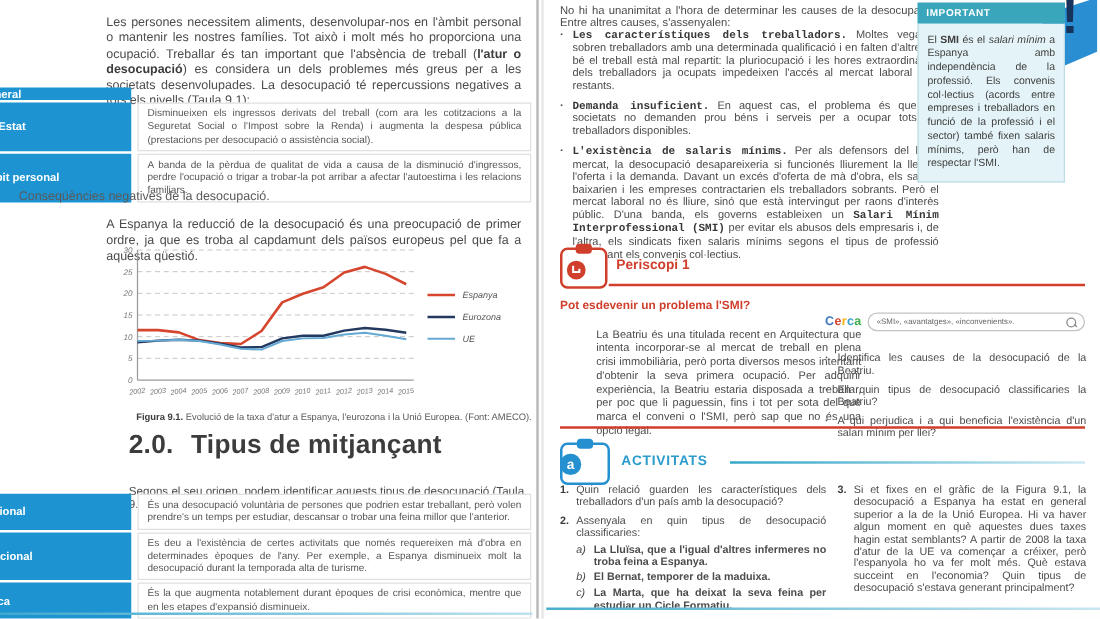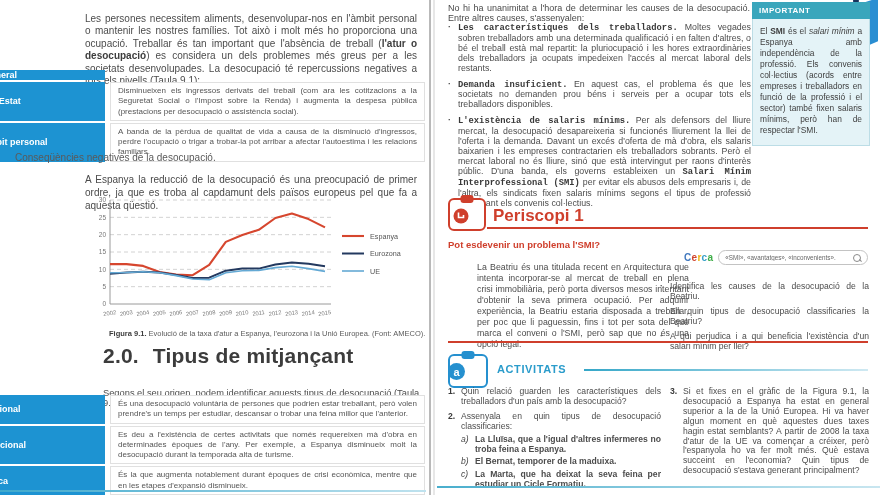--- a/index.html
+++ b/index.html
@@ -20,56 +20,56 @@
   .trow{display:flex;margin-bottom:2px;align-items:stretch;}
   .tab{flex:0 0 105px;background:#1d93d2;color:#fff;font-weight:bold;font-size:9px;
        display:flex;align-items:center;overflow:hidden;margin-right:5px;}
   .tab span{white-space:nowrap;}
   .tcell{flex:1;border:1px solid #e0e0e0;background:#fff;font-size:8px;line-height:10.3px;
          padding:3px 7px;text-align:justify;color:#555;}
   .table1{top:70px;width:425px;}
   .table2{top:395px;width:425px;}
   .caption1{position:absolute;left:15px;top:152px;font-size:10px;color:#5a5a5a;}
   .para-spain{position:absolute;left:85px;top:163px;width:332px;font-size:10px;line-height:13px;text-align:justify;}
-  .chart-wrap{position:absolute;left:80px;top:194px;width:348px;height:132px;}
+  .chart-wrap{position:absolute;left:80px;top:194px;width:348px;height:132px;font-style:italic;}
   .fig-caption{position:absolute;left:85px;top:329px;font-size:7.5px;color:#5a5a5a;}
   .fig-caption b{color:#3d3d3d;padding-left:24px;}
   .section-heading{position:absolute;left:103px;top:344px;font-size:21px;font-weight:bold;color:#3c3c3c;letter-spacing:0.2px;}
   .section-heading .num{margin-right:14px;}
   .para-types{position:absolute;left:103px;top:379px;width:330px;font-size:9.3px;color:#4c4c4c;}
   .bottom-rule-left{position:absolute;left:0;top:490px;width:426px;height:2px;
        background:linear-gradient(to right,#3fa9cd,#bfe2ee);}
 
   
   .rp-intro{position:absolute;left:11px;top:-6px;width:302px;font-size:9px;line-height:10px;text-align:justify;}
   .rp-bullets{position:absolute;left:11px;top:23px;width:303px;}
   .bullet{display:flex;margin-bottom:6px;}
   .bullet .mark{flex:0 0 10px;font-weight:bold;color:#4a4a4a;font-size:9px;line-height:9.9px;}
   .bullet .btxt{flex:1;font-size:8.8px;line-height:9.9px;text-align:justify;color:#4c4c4c;}
   .bullet .btxt b{color:#383838;font-family:Liberation Mono, monospace;}
 
-  .important-box{position:absolute;left:315px;top:2px;width:118px;}
+  .important-box{position:absolute;left:297px;top:2px;width:118px;}
   .imp-header{background:#3aa6bc;color:#fff;font-size:8px;font-weight:bold;letter-spacing:0.5px;
        padding:4px 7px;}
   .imp-body{background:#e4f3f7;border:1px solid #bcdde6;border-top:none;padding:7px 7px 9px 7px;
        font-size:8.4px;line-height:11px;color:#3e3e3e;text-align:justify;}
   .ribbon-shape{position:absolute;left:396px;top:-2px;width:45px;height:60px;background:#2a8ed2;
        clip-path:polygon(0 24%,100% 0,100% 72%,13% 100%);}
   .ribbon-exclaim{position:absolute;left:412px;top:-12px;font-size:42px;font-weight:bold;color:#17335c;}
 
   .peri-icon{position:absolute;left:11px;top:198px;width:34px;height:29px;border:2.5px solid #cf3f2c;border-radius:6px;background:#fff;}
   .clip-top{position:absolute;top:-5px;left:50%;transform:translateX(-50%);width:13px;height:8px;border-radius:3px;}
   .peri-icon .clip-top{background:#cf3f2c;}
   .peri-circle{position:absolute;left:3px;top:8px;}
-  .peri-title{position:absolute;left:56px;top:206px;font-size:17px;font-weight:bold;color:#cf3f2c;}
+  .peri-title{position:absolute;left:56px;top:206px;font-size:11px;font-weight:bold;color:#cf3f2c;}
   .peri-rule{position:absolute;left:50px;top:227px;width:381px;height:2px;background:#cf3f2c;}
   .peri-question{position:absolute;left:11px;top:239px;font-size:9.5px;font-weight:bold;color:#cf3f2c;}
   .peri-body{position:absolute;left:11px;top:253px;width:212px;font-size:8.8px;line-height:11.1px;text-align:justify;color:#4c4c4c;margin-left:29px;}
   .search-bar{position:absolute;left:223px;top:250px;width:208px;display:flex;align-items:center;}
-  .cerca-label{font-size:10px;font-weight:bold;margin-right:5px;letter-spacing:0.3px;margin-left:24px;}
+  .cerca-label{font-size:10px;font-weight:bold;margin-right:5px;letter-spacing:0.3px;}
   .search-input{flex:1;border:1px solid #c3c3c3;border-radius:8px;background:#fff;height:13px;
        display:flex;align-items:center;padding:0 6px;font-size:6.3px;color:#666;}
   .search-input .val{flex:1;white-space:nowrap;overflow:hidden;}
   .lens{position:relative;width:6px;height:6px;border:1px solid #8a8a8a;border-radius:50%;flex:0 0 6px;}
   .lens:after{content:"";position:absolute;left:4.5px;top:5px;width:3px;height:1px;background:#8a8a8a;transform:rotate(45deg);}
   .peri-tasks{position:absolute;left:223px;top:281px;width:209px;}
   .ptask{display:flex;margin-bottom:4px;}
   .ptask .mark{flex:0 0 10px;font-weight:bold;font-size:8.6px;line-height:10.4px;}
   .ptask .btxt{flex:1;font-size:8.6px;line-height:10.4px;text-align:justify;color:#4c4c4c;}
   .peri-bottom-rule{position:absolute;left:11px;top:341px;width:420px;height:2px;background:#cf3f2c;}

